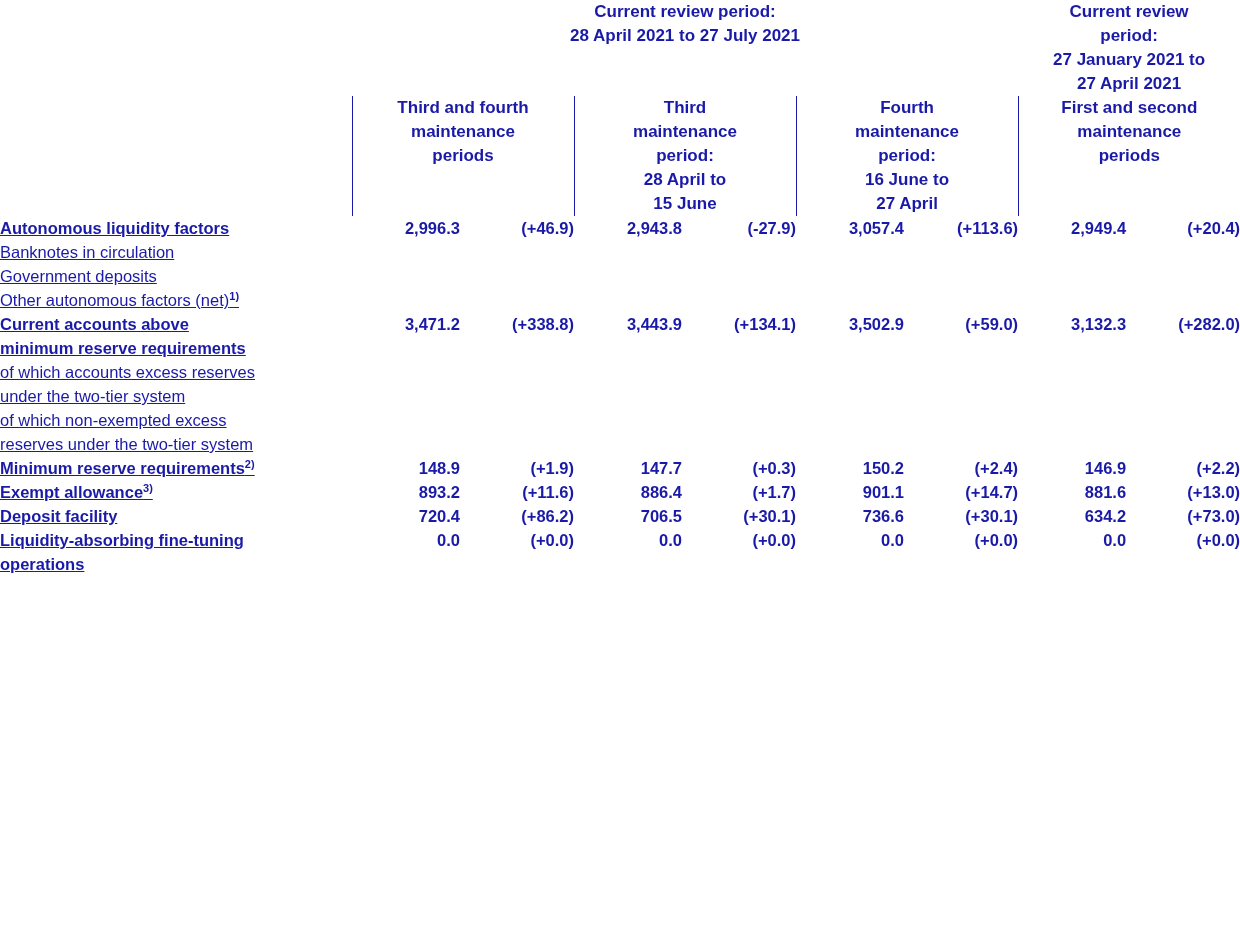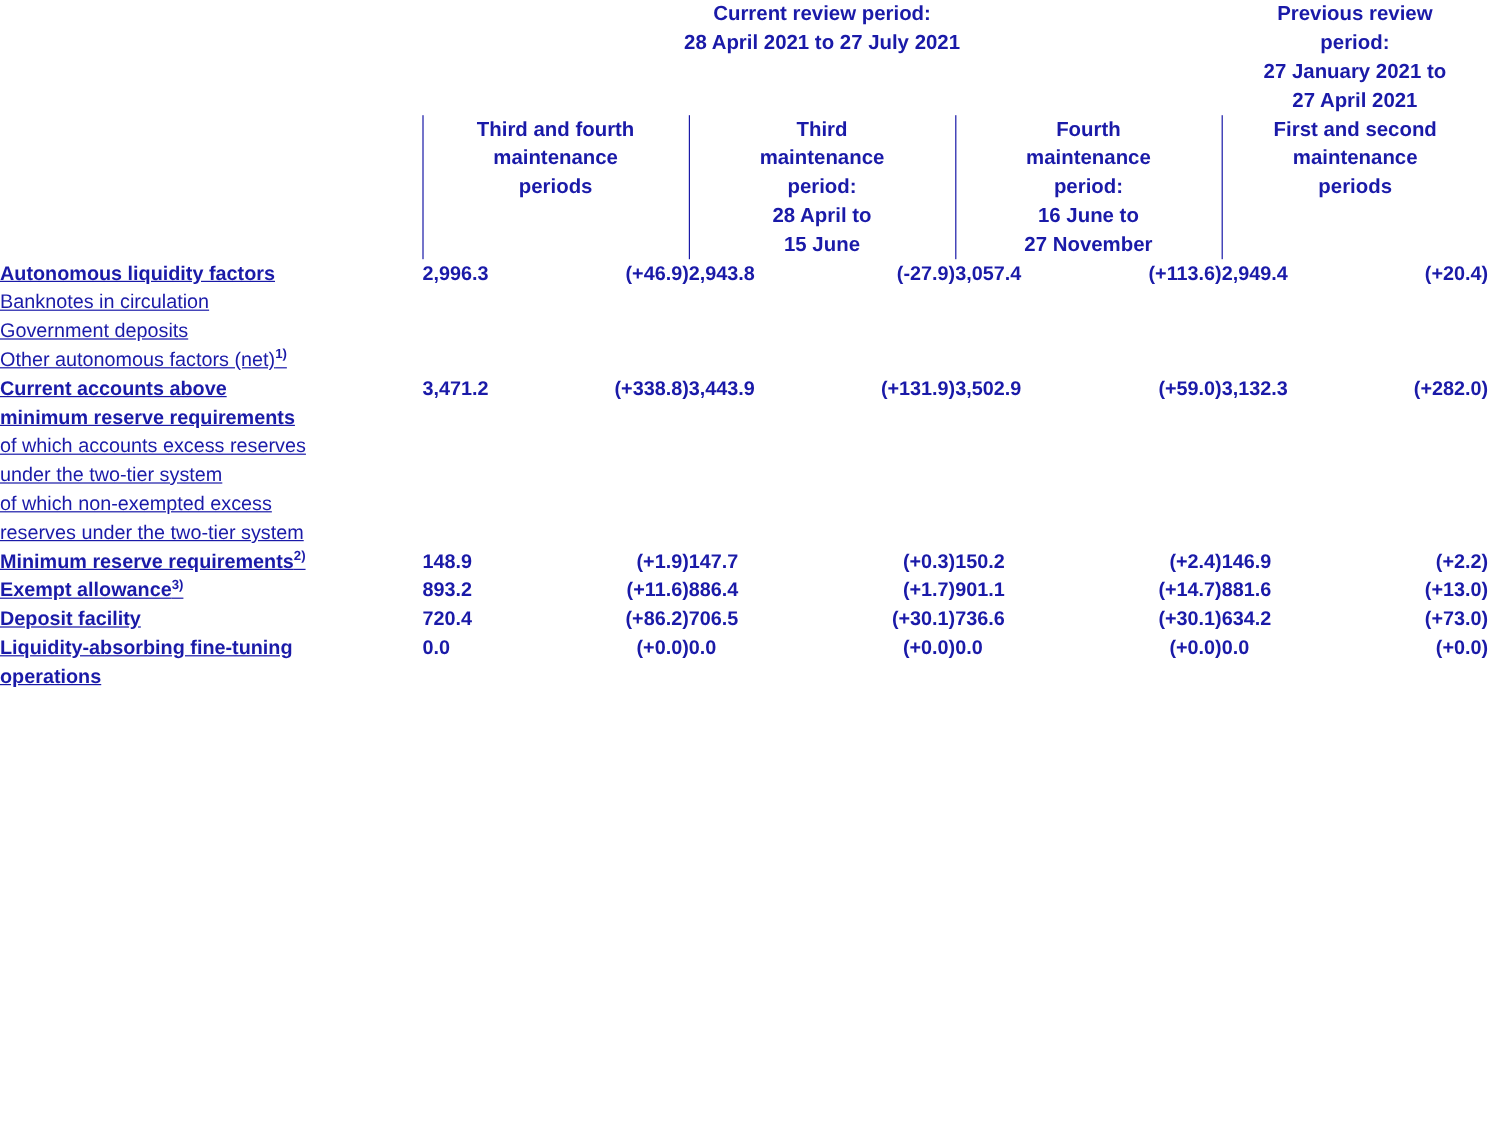--- a/index.html
+++ b/index.html
@@ -78,21 +78,21 @@
   .row-label .line { display: block; text-decoration: underline; }
   sup {
     font-size: 11px;
     vertical-align: super;
     line-height: 0;
     font-weight: bold;
   }
   .cell-val {
     font-size: 16.5px;
     line-height: 24px;
-    text-align: left;
+    text-align: right;
     padding: 10px 6px 10px 6px;
     font-weight: bold;
     white-space: nowrap;
   }
   .cell-chg {
     font-size: 16.5px;
     line-height: 24px;
     text-align: right;
     padding: 10px 8px 10px 6px;
     font-weight: bold;
@@ -117,21 +117,21 @@
         <col class="c-chg">
     </colgroup>
     <thead>
       <tr>
         <td class="hdr-blank" rowspan="2"></td>
         <td class="hdr-top" colspan="6">
           <span class="line">Current review period:</span>
           <span class="line">28 April 2021 to 27 July 2021</span>
         </td>
         <td class="hdr-top" colspan="2">
-          <span class="line">Previous review</span>
+          <span class="line">Current review</span>
           <span class="line">period:</span>
           <span class="line">27 January 2021 to</span>
           <span class="line">27 April 2021</span>
         </td>
       </tr>
       <tr>
         <td class="hdr-sub sep-left hdr-sub-cur" colspan="2">
           <span class="line">Third and fourth</span>
           <span class="line">maintenance</span>
           <span class="line">periods</span>
@@ -141,21 +141,21 @@
           <span class="line">maintenance</span>
           <span class="line">period:</span>
           <span class="line">28 April to</span>
           <span class="line">15 June</span>
         </td>
         <td class="hdr-sub sep-left" colspan="2">
           <span class="line">Fourth</span>
           <span class="line">maintenance</span>
           <span class="line">period:</span>
           <span class="line">16 June to</span>
-          <span class="line">27 November</span>
+          <span class="line">27 April</span>
         </td>
         <td class="hdr-sub sep-left hdr-sub-cur" colspan="2">
           <span class="line">First and second</span>
           <span class="line">maintenance</span>
           <span class="line">periods</span>
         </td>
       </tr>
     </thead>
     <tbody>
 
@@ -216,21 +216,21 @@
       </tr>
 
       <tr>
         <td class="row-label bold">
           <span class="line">Current accounts above</span>
           <span class="line">minimum reserve requirements</span>
         </td>
         <td class="cell-val">3,471.2</td>
         <td class="cell-chg">(+338.8)</td>
         <td class="cell-val">3,443.9</td>
-        <td class="cell-chg">(+131.9)</td>
+        <td class="cell-chg">(+134.1)</td>
         <td class="cell-val">3,502.9</td>
         <td class="cell-chg">(+59.0)</td>
         <td class="cell-val">3,132.3</td>
         <td class="cell-chg">(+282.0)</td>
       </tr>
 
       <tr>
         <td class="row-label">
           <span class="line">of which accounts excess reserves</span>
           <span class="line">under the two-tier system</span>

